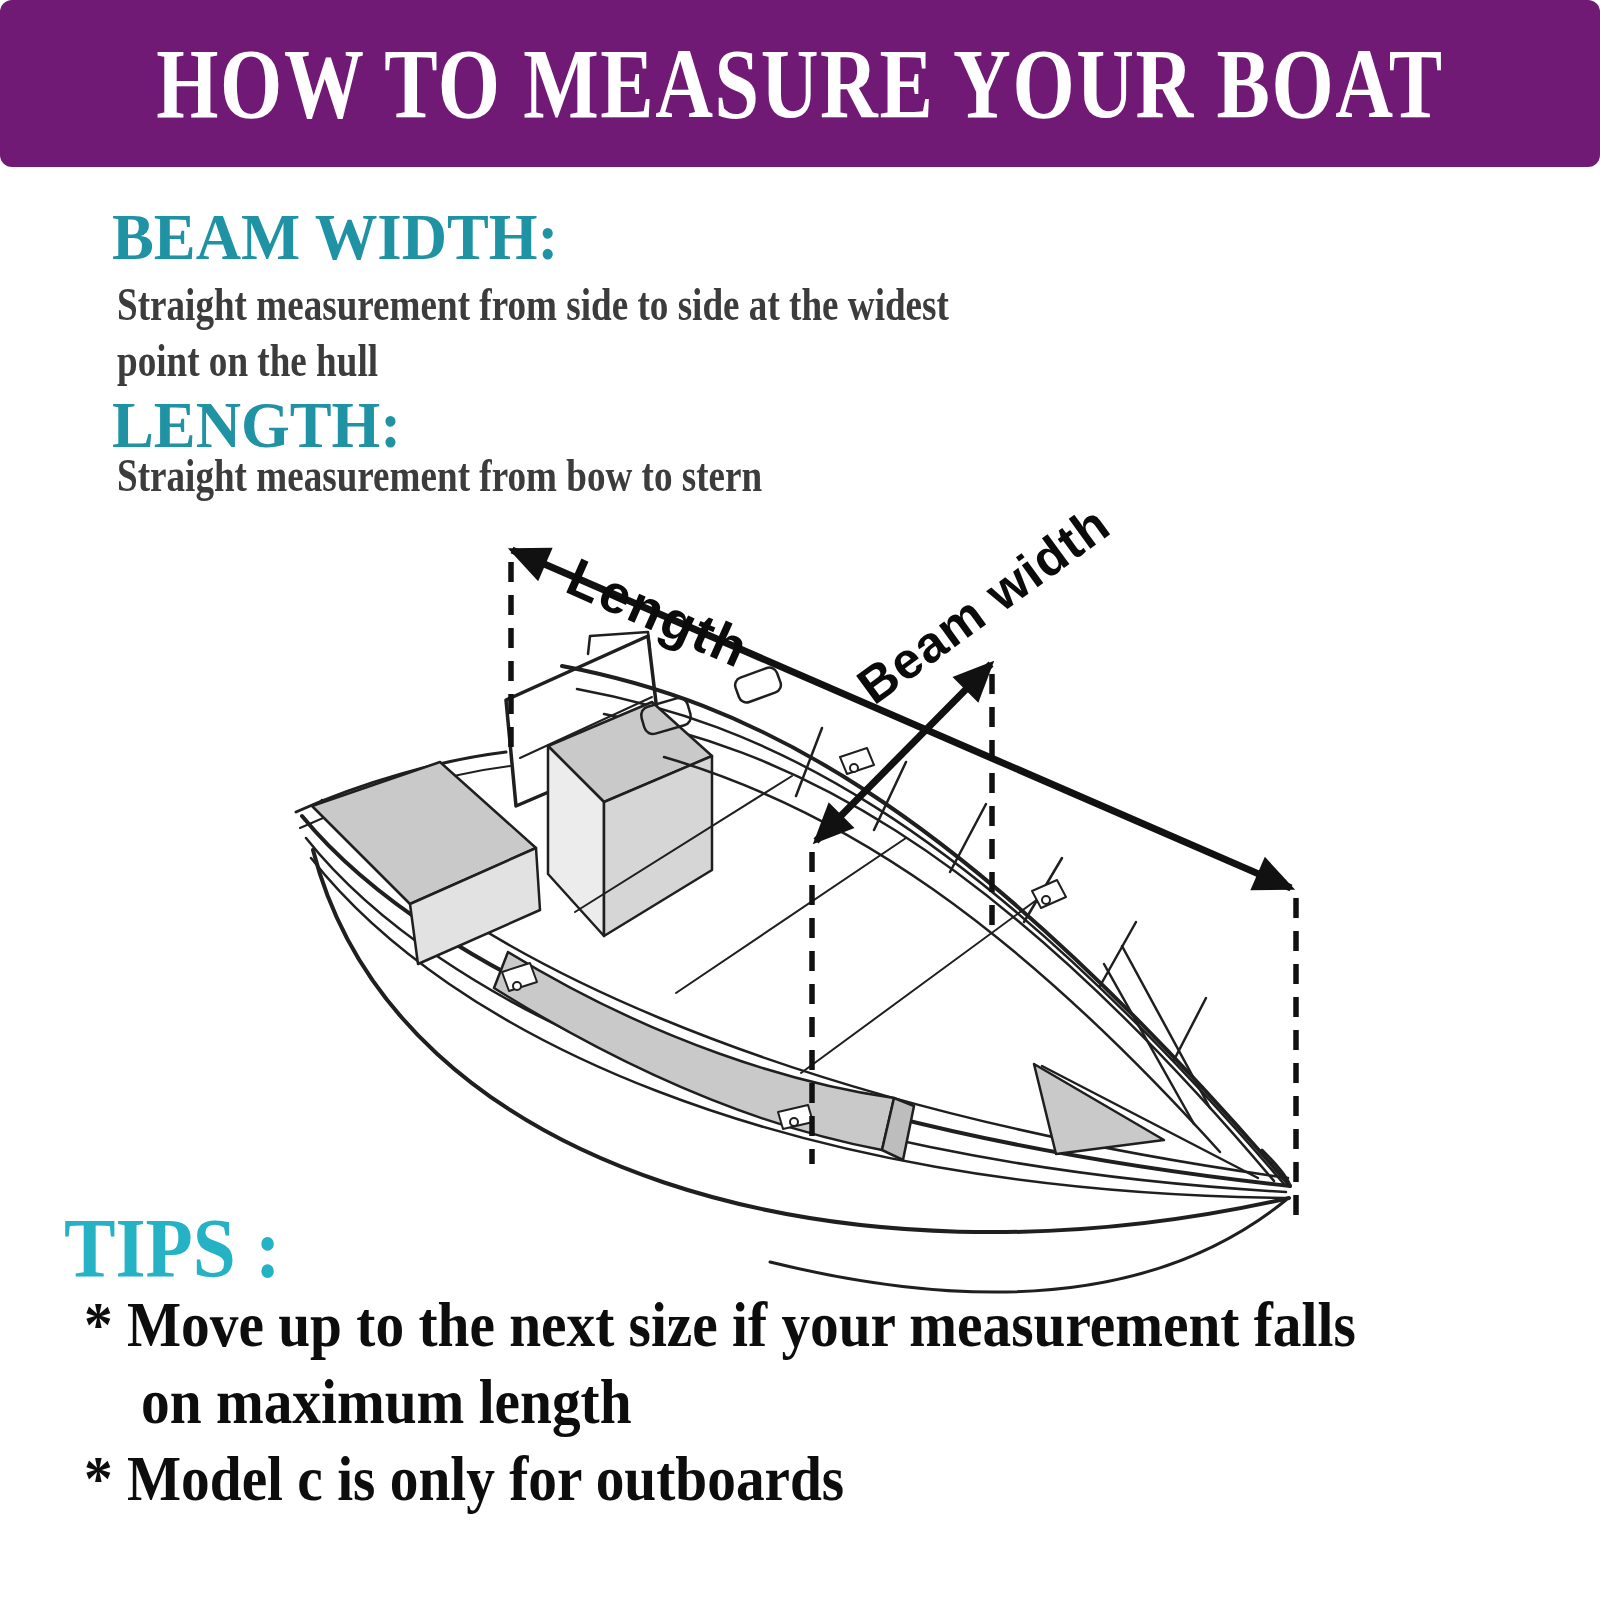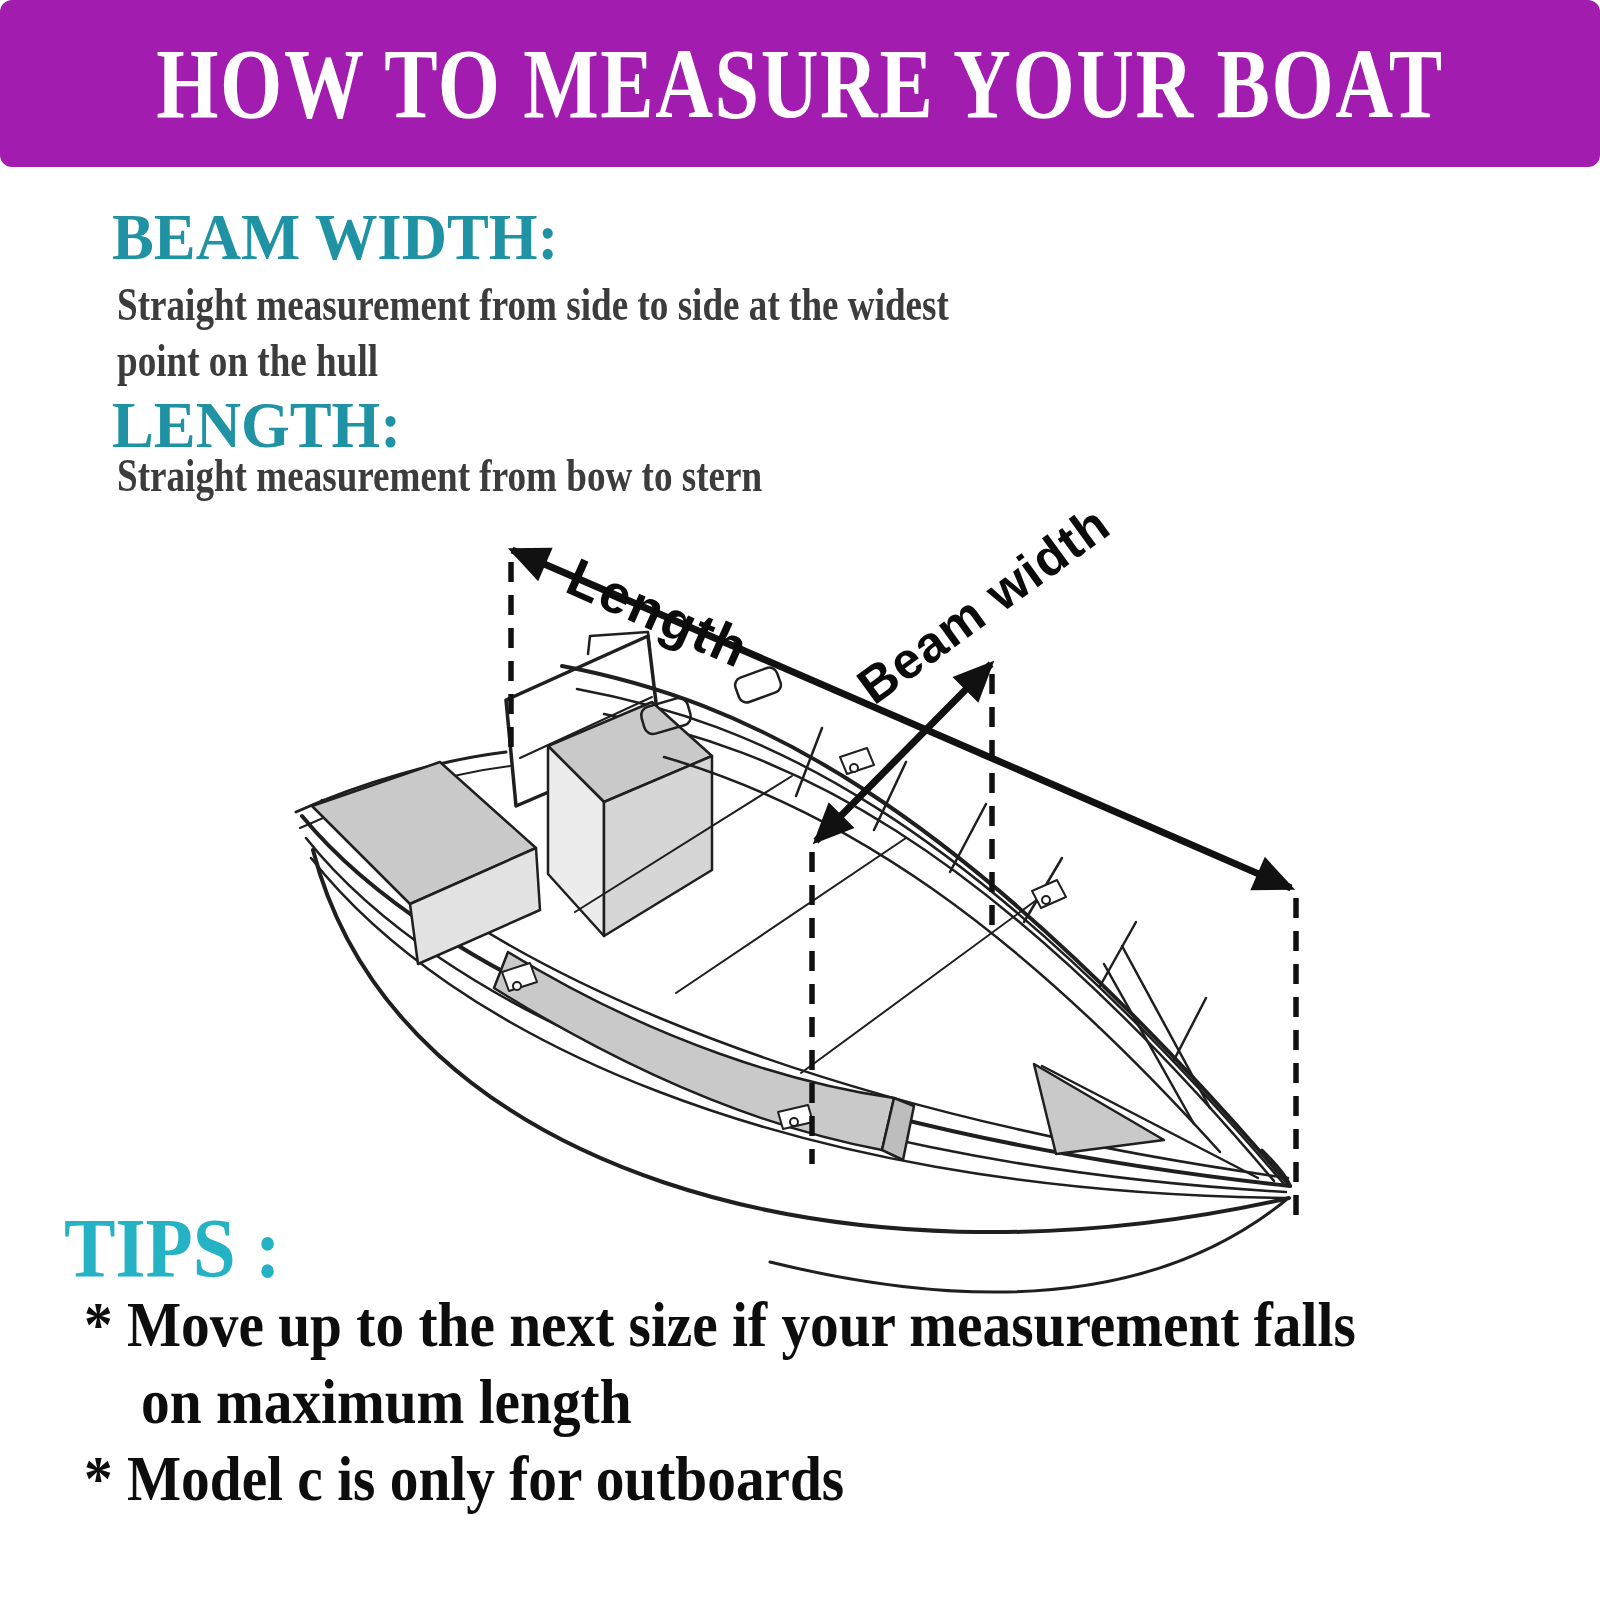--- a/index.html
+++ b/index.html
@@ -1,18 +1,18 @@
 <!DOCTYPE html>
 <html><head>
 <meta charset="utf-8">
 <style>
   html,body{margin:0;padding:0;background:#ffffff;}
   .canvas{position:relative;width:1600px;height:1600px;background:#ffffff;overflow:hidden;
           font-family:"Liberation Serif",serif;}
-  .banner{position:absolute;left:0;top:0;width:1600px;height:167px;background:#a21caf;border-radius:12px;}
+  .banner{position:absolute;left:0;top:0;width:1600px;height:167px;background:#701a75;border-radius:12px;}
   .banner-title{width:100%;height:100%;display:flex;align-items:center;justify-content:center;
           color:#ffffff;font-weight:bold;font-size:100px;letter-spacing:2px;white-space:nowrap;
           transform:scaleX(0.80);}
   .heading{position:absolute;font-weight:bold;white-space:nowrap;transform-origin:left top;}
   #beam-heading{left:112px;top:199px;font-size:66px;color:#1f93a3;transform:scaleX(0.95);}
   #length-heading{left:112px;top:387px;font-size:66px;color:#1f93a3;transform:scaleX(0.95);}
   #tips-heading{left:64px;top:1200px;font-size:84px;color:#25b2c4;transform:scaleX(0.92);}
   .body-text{position:absolute;color:#3c3c3c;font-weight:bold;font-size:47px;line-height:56px;
           white-space:nowrap;transform:scaleX(0.79);transform-origin:left top;}
   #beam-body{left:117px;top:276px;}

